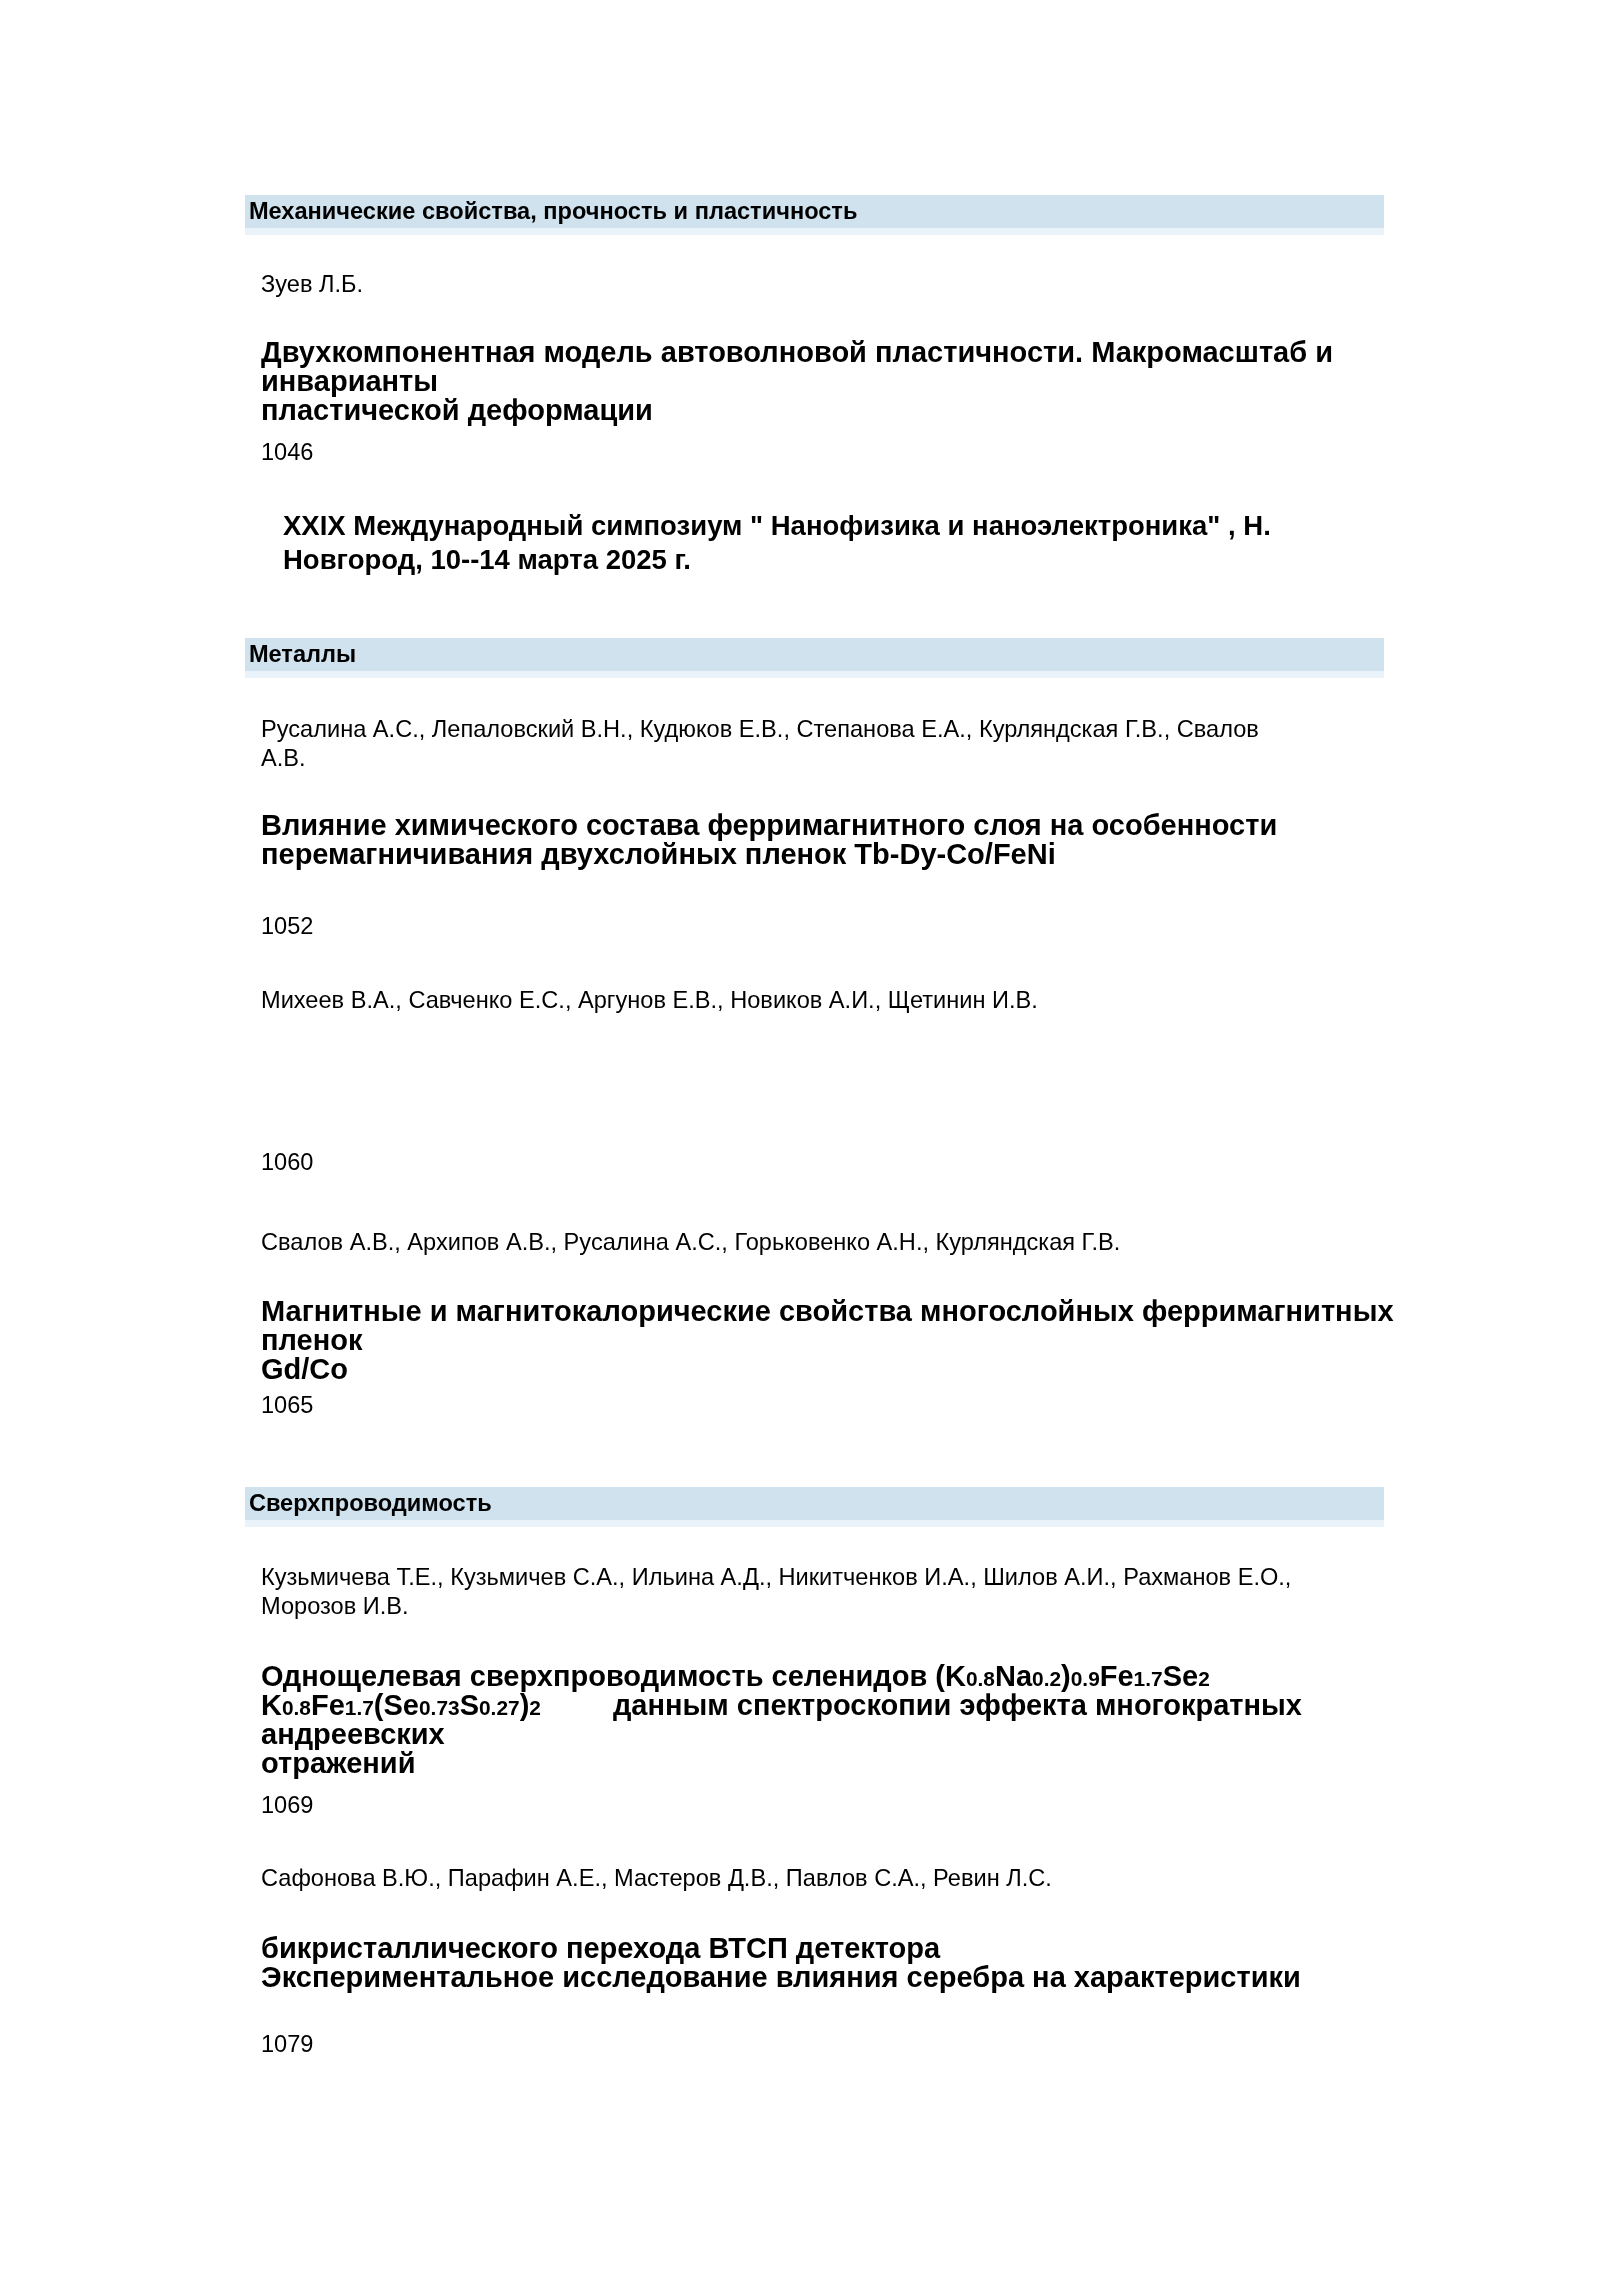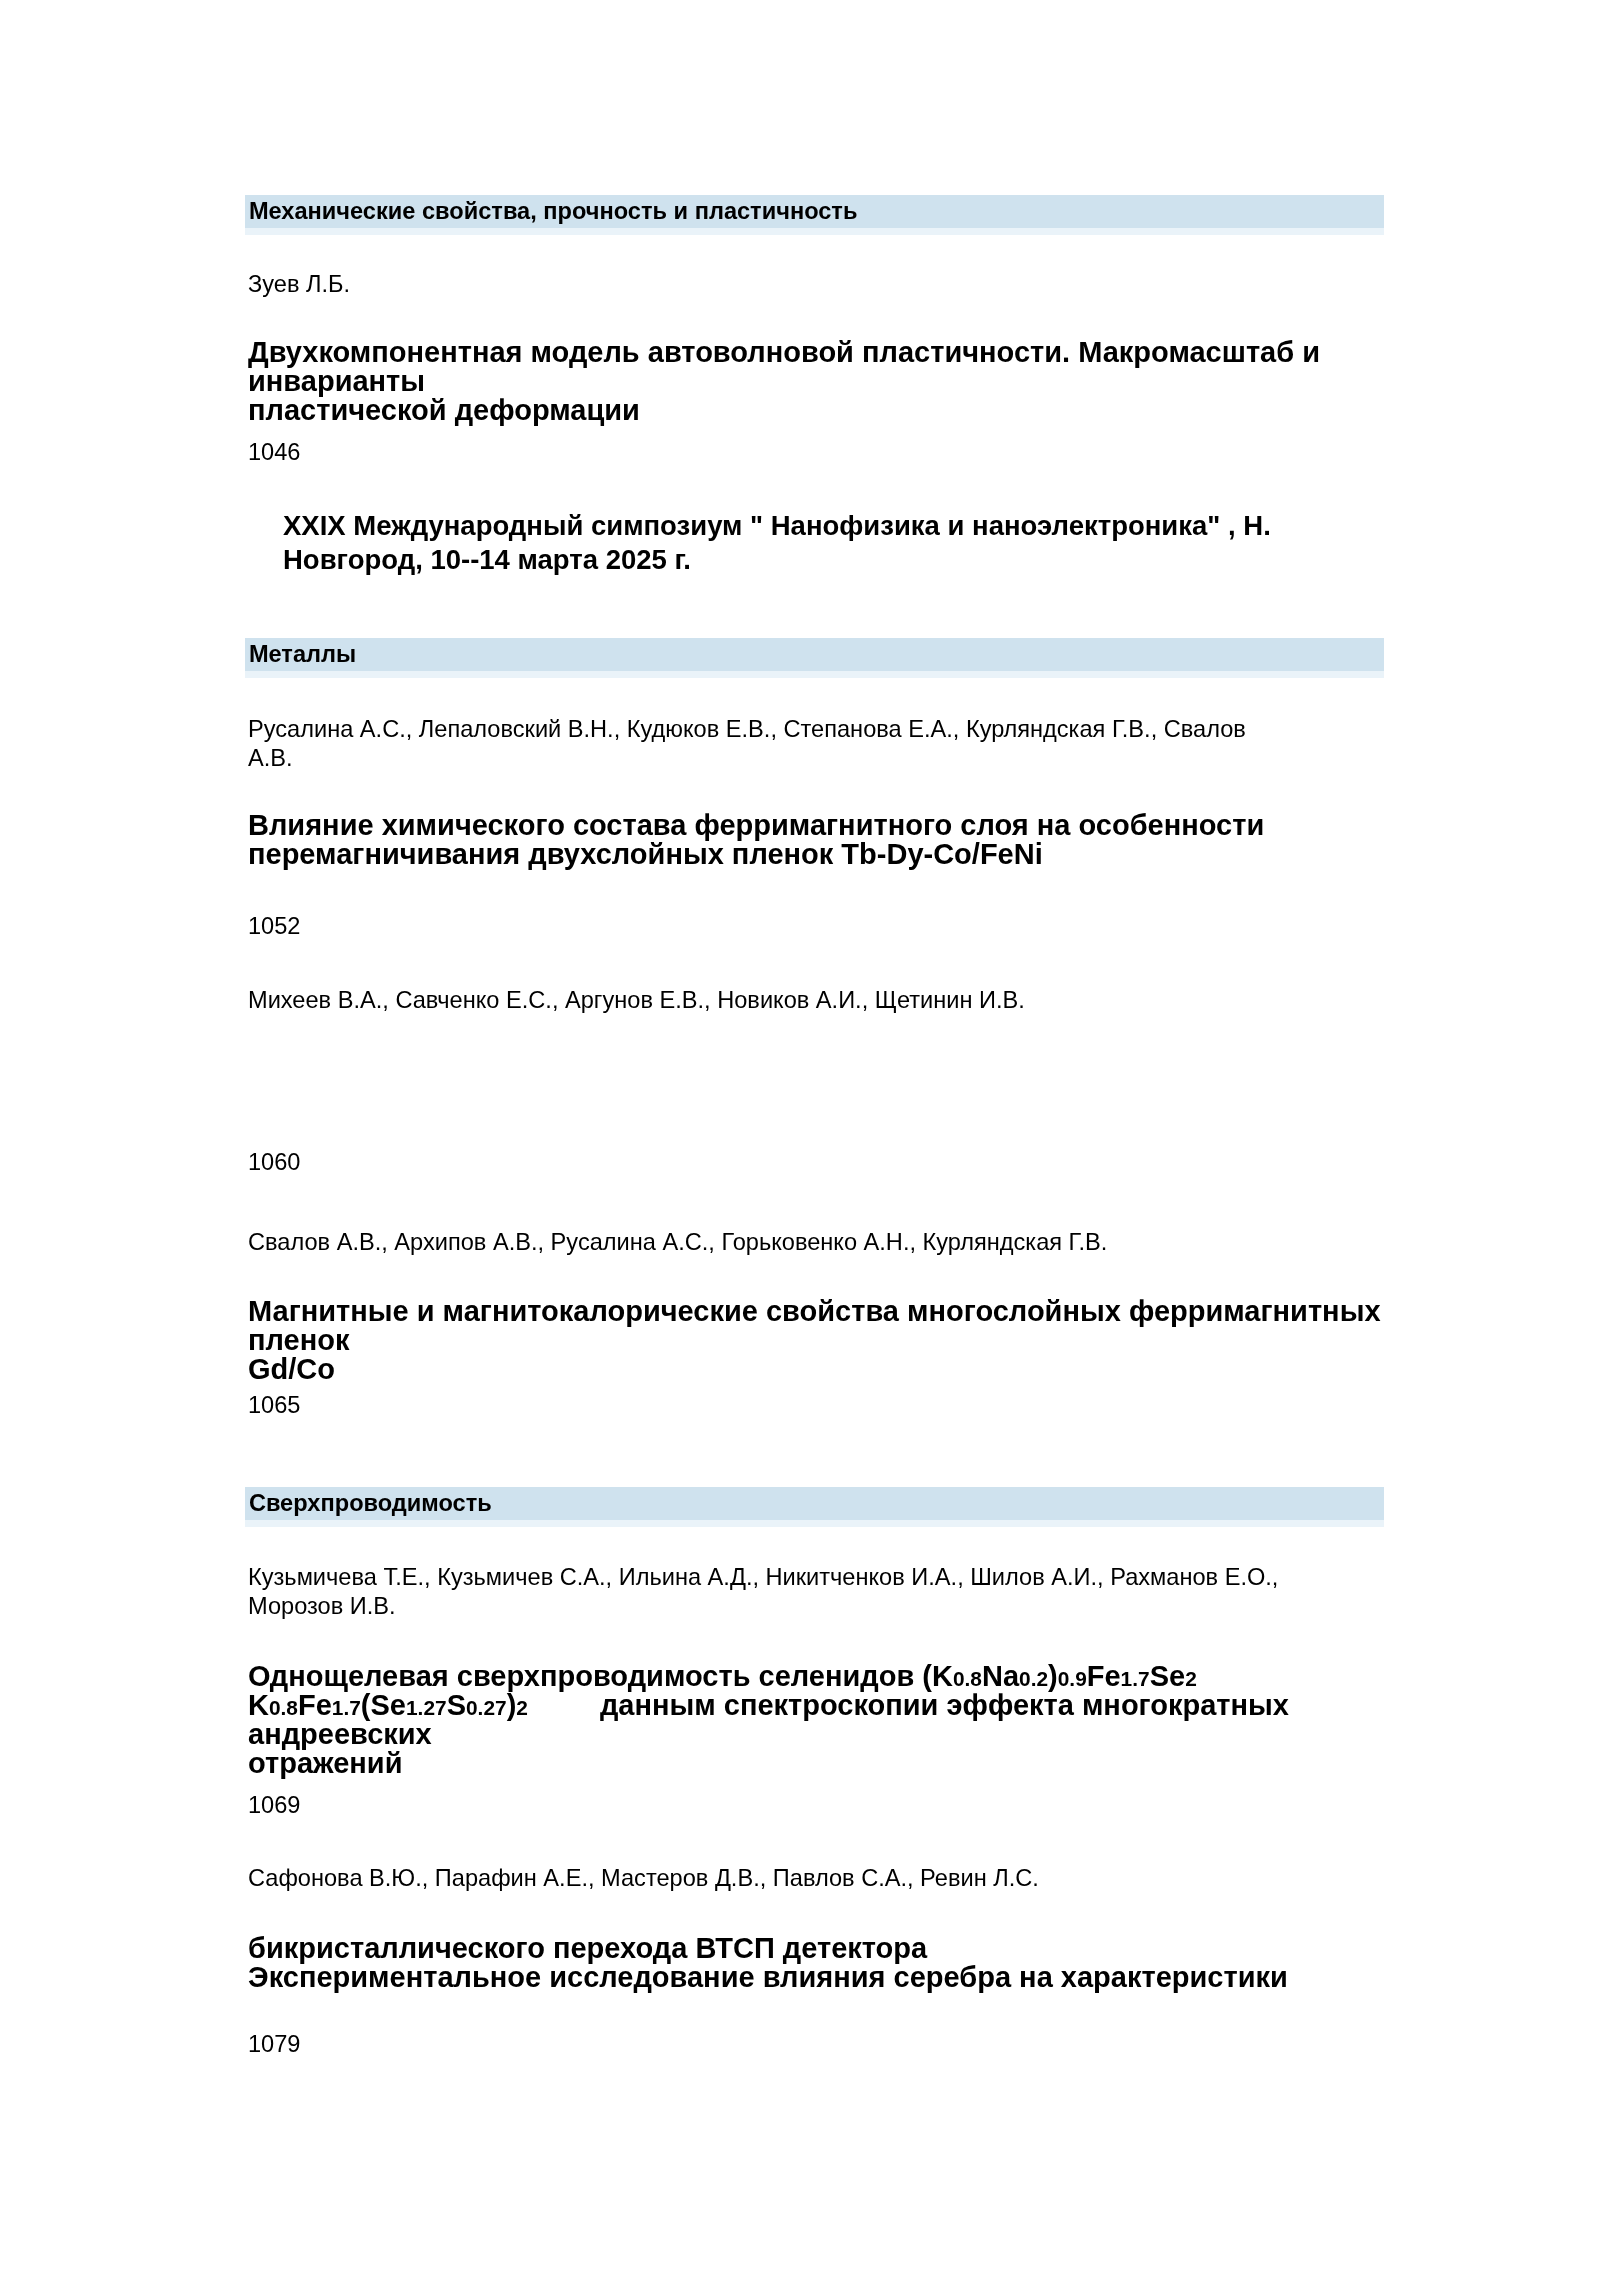--- a/index.html
+++ b/index.html
@@ -8,21 +8,21 @@
     width: 1623px;
     height: 2295px;
     background: #ffffff;
     font-family: "Liberation Sans", sans-serif;
     color: #000000;
     overflow: hidden;
     padding-left: 40px;
   }
   .blk {
     position: absolute;
-    left: 248px;
+    left: 261px;
     width: 1139px;
   }
   .band {
     position: absolute;
     left: 245px;
     width: 1139px;
     height: 33px;
     background: #cfe2ee;
     font-weight: bold;
     font-size: 23.6px;
@@ -111,21 +111,21 @@
   <div class="blk pagenum" style="top:1391px">1065</div>
 
   <div class="band" style="top:1487px">Сверхпроводимость</div>
 
   <div class="blk author" style="top:1563px">
     <div>Кузьмичева Т.Е., Кузьмичев С.А., Ильина А.Д., Никитченков И.А., Шилов А.И., Рахманов Е.О.,</div>
     <div>Морозов И.В.</div>
   </div>
   <div class="blk title" style="top:1662px">
     <div><span>Однощелевая сверхпроводимость селенидов (K</span><sub>0.8</sub><span>Na</span><sub>0.2</sub><span>)</span><sub>0.9</sub><span>Fe</span><sub>1.7</sub><span>Se</span><sub>2</sub></div>
-    <div><span>K</span><sub>0.8</sub><span>Fe</span><sub>1.7</sub><span>(Se</span><sub>1.27</sub><span>S</span><sub>0.27</sub><span>)</span><sub>2</sub><span class="gap" style="width: 72px;"></span><span>данным спектроскопии эффекта многократных андреевских</span></div>
+    <div><span>K</span><sub>0.8</sub><span>Fe</span><sub>1.7</sub><span>(Se</span><sub>0.73</sub><span>S</span><sub>0.27</sub><span>)</span><sub>2</sub><span class="gap" style="width: 72px;"></span><span>данным спектроскопии эффекта многократных андреевских</span></div>
     <div>отражений</div>
   </div>
   <div class="blk pagenum" style="top:1791px">1069</div>
 
   <div class="blk author" style="top:1864px">Сафонова В.Ю., Парафин А.Е., Мастеров Д.В., Павлов С.А., Ревин Л.С.</div>
   <div class="blk title" style="top:1934px">
     <div>бикристаллического перехода ВТСП детектора</div>
     <div>Экспериментальное исследование влияния серебра на характеристики</div>
   </div>
   <div class="blk pagenum" style="top:2030px">1079</div>

